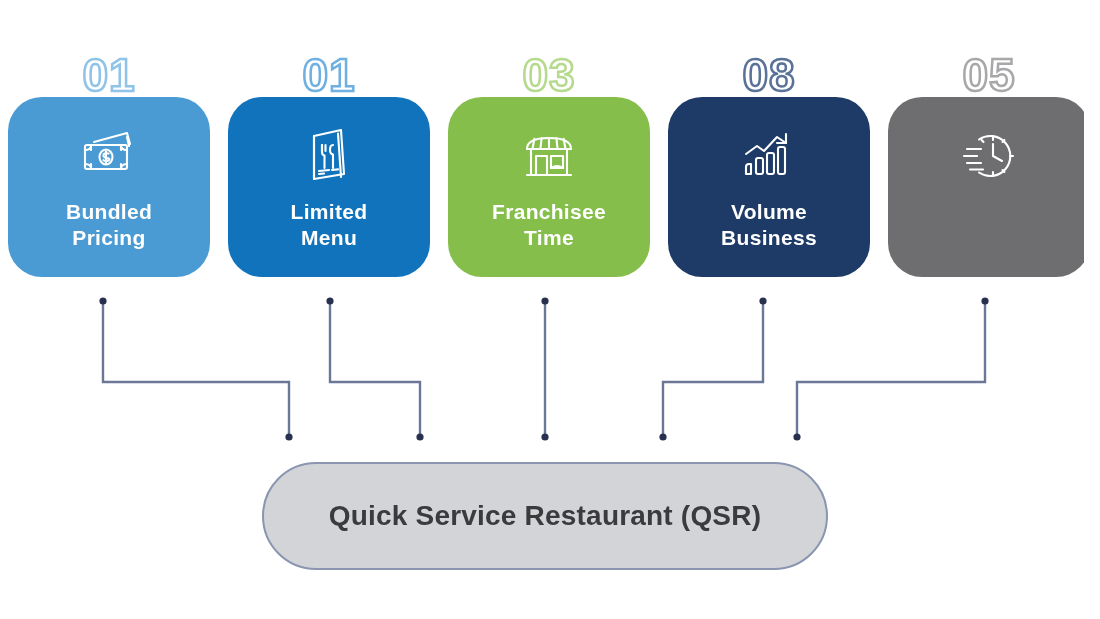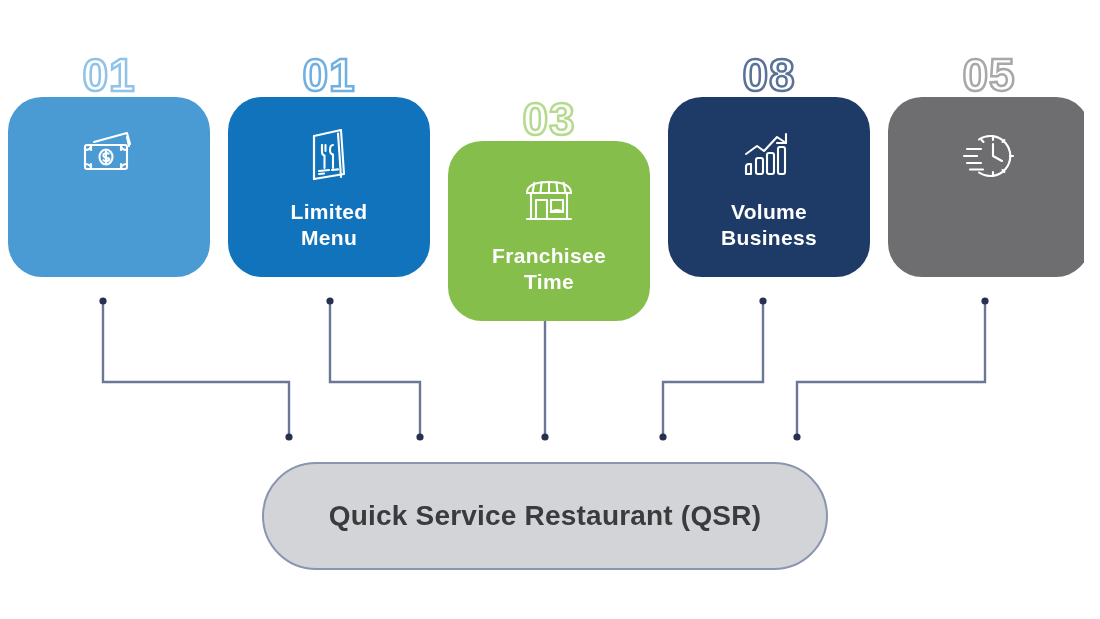--- a/index.html
+++ b/index.html
@@ -133,20 +133,22 @@
       <path d="M50 14 L52 23"></path>
       <rect x="8" y="22" width="42" height="24" rx="2"></rect>
       <path d="M14 22 L14 27 M8 27 Q14 27 14 22"></path>
       <path d="M44 22 L44 27 M50 27 Q44 27 44 22"></path>
       <path d="M14 46 L14 41 M8 41 Q14 41 14 46"></path>
       <path d="M44 46 L44 41 M50 41 Q44 41 44 46"></path>
       <ellipse cx="29" cy="34" rx="6.5" ry="7.5"></ellipse>
       <path d="M31.6 30.6 Q26.4 29.4 26.4 32.4 Q26.4 34.6 31.6 35.4 Q33.4 36.6 31.6 37.6 Q28.4 38.8 26.4 37.2"></path>
       <path d="M29 28.3 L29 39.9"></path>
     </svg>
+    <div class="card-label">Bundled
+Pricing</div>
   </div>
 
   <div class="card" style="background: rgb(16, 115, 188); left: 228px;">
     <div class="num-outline">
       <span class="glyph" style="-webkit-text-stroke-color: rgb(111, 176, 224); color: transparent;">01</span>
     </div>
     <svg class="card-icon" viewBox="0 0 64 64" fill="none" stroke="#ffffff" stroke-width="2.1" stroke-linecap="round" stroke-linejoin="round">
       <path d="M17 13 L44 7 L47 51 L17 56 Z"></path>
       <path d="M17 13 L17 56"></path>
       <path d="M41 10.5 L44 54"></path>
@@ -155,21 +157,21 @@
       <path d="M25 22 L25 28"></path>
       <path d="M36 22 Q33 22 33 27 Q33 31 36 31.5 L36 45"></path>
       <path d="M22 48 L32 47"></path>
       <path d="M22 51 L27 50.5"></path>
       <path d="M35 47 L41 46.4"></path>
     </svg>
     <div class="card-label">Limited
 Menu</div>
   </div>
 
-  <div class="card" style="background: rgb(133, 190, 75); left: 448px; margin-top: 44px;">
+  <div class="card" style="background: rgb(133, 190, 75); left: 448px;">
     <div class="num-outline">
       <span class="glyph" style="-webkit-text-stroke-color: rgb(181, 218, 142); color: transparent;">03</span>
     </div>
     <svg class="card-icon" viewBox="0 0 64 64" fill="none" stroke="#ffffff" stroke-width="2.1" stroke-linecap="round" stroke-linejoin="round">
       <path d="M10 26 Q10 15 32 15 Q54 15 54 26 Z"></path>
       <path d="M10 26 L54 26"></path>
       <path d="M17.3 15.9 L15.5 26 M24.6 15.2 L23.4 26 M32 15 L32 26 M39.4 15.2 L40.6 26 M46.7 15.9 L48.5 26"></path>
       <path d="M14 26 L14 52 L50 52 L50 26"></path>
       <path d="M10 52 L54 52"></path>
       <rect x="19" y="33" width="11" height="19"></rect>

